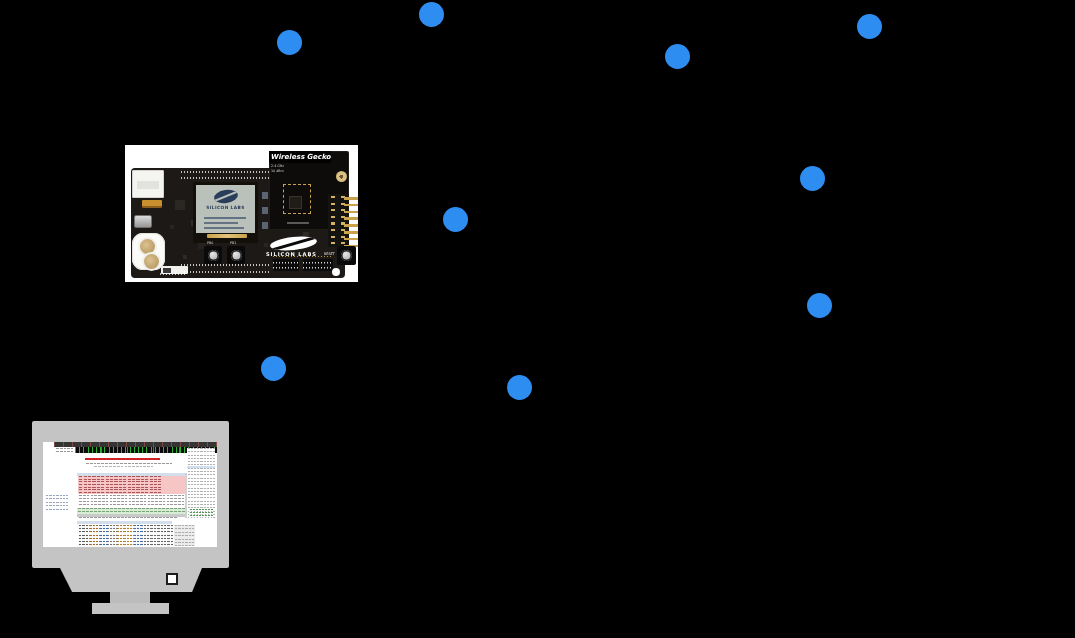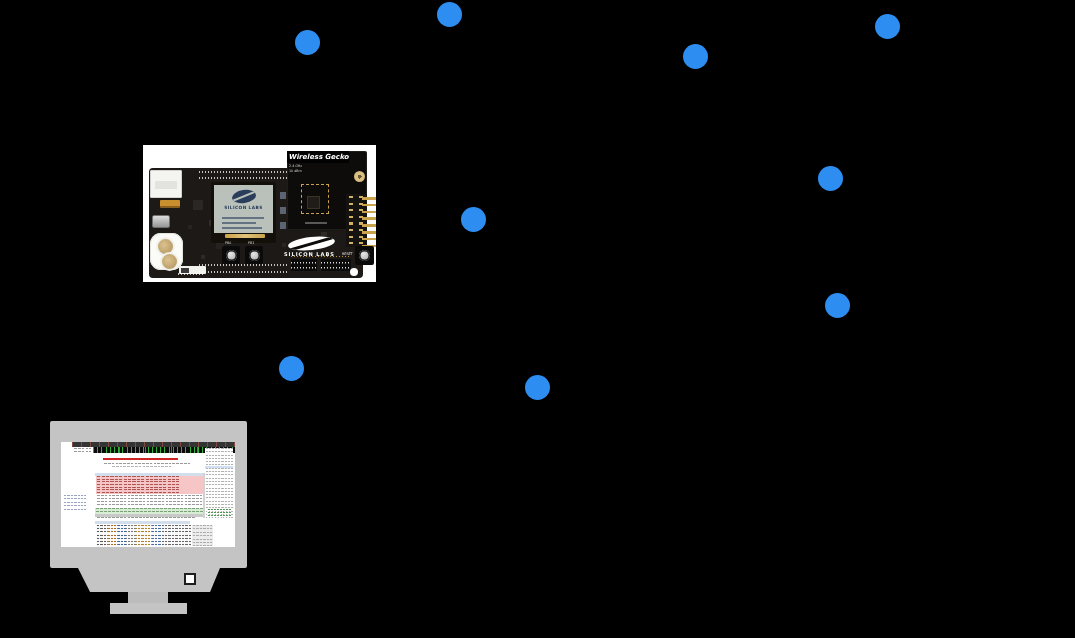--- a/index.html
+++ b/index.html
@@ -1,17 +1,17 @@
 <!DOCTYPE html>
 <html style="--background: #000000; --node-blue: #2E8DF0; --monitor-gray: #C4C4C4; --pcb-dark: #1C1916; --radio-dark: #0D0C0A; --gold: #C9A24B; --lcd-screen: #BAC0BA; --lcd-navy: #2A3E5C; --pink-row: #F6C6C6; --green-row: #D8EED4; --red-line: #CE2222; --panel-header-blue: #D3DEEC;"><head>
 <meta charset="utf-8">
 <style>
   html,body{margin:0;padding:0;background:#000;}
   .stage{position:relative;width:898px;height:638px;background:var(--background,#000);
-         overflow:hidden;font-family:"DejaVu Sans",sans-serif;margin-left:18px;}
+         overflow:hidden;font-family:"DejaVu Sans",sans-serif;}
   .stage *{position:absolute;box-sizing:border-box;}
 
   
   .nodes-layer{left:0;top:0;width:100%;height:100%;z-index:5;}
   .node-dot{border-radius:50%;background:var(--node-blue);}
 
   
   .board-photo{left:125px;top:145px;width:233px;height:137px;background:#fff;z-index:2;}
   .pcb{left:6px;top:23px;width:214px;height:110px;background:var(--pcb-dark);border-radius:4px;}
   .dotrow{height:2px;background-image:repeating-linear-gradient(90deg,rgba(255,255,255,.75) 0 1px,transparent 1px 3px);}

